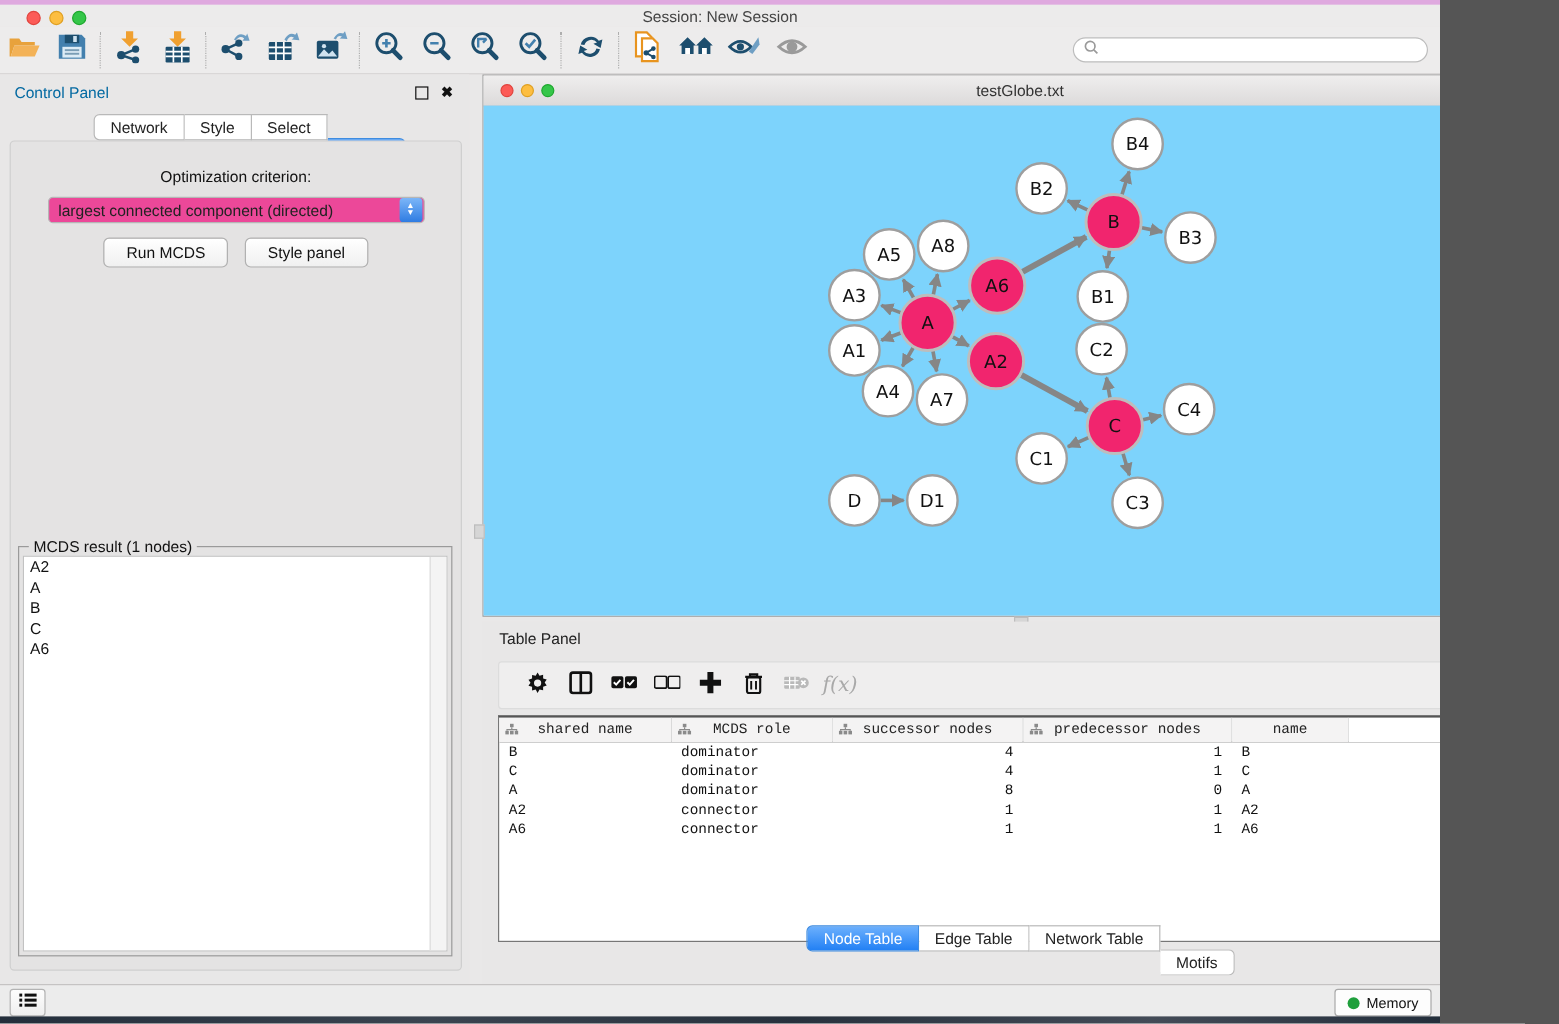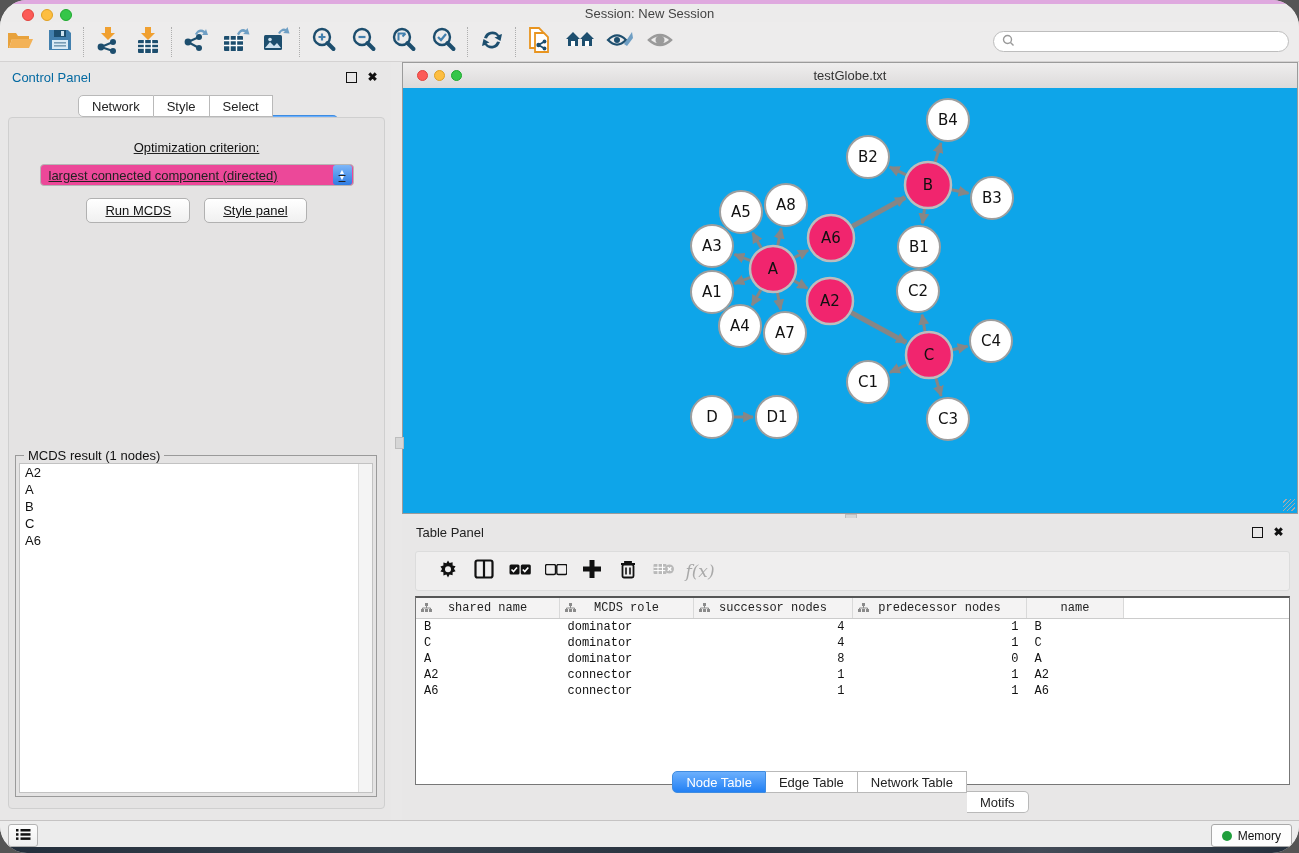--- a/index.html
+++ b/index.html
@@ -1,18 +1,18 @@
 <!DOCTYPE html>
 <html><head>
 <meta charset="utf-8">
 <style>
   html,body{margin:0;padding:0;}
   body{font-family:"Liberation Sans",sans-serif;background:#555;}
-  .app{position:relative;width:1299px;height:853px;background:#e9e8e8;overflow:hidden;
-       font-family:"Liberation Sans",sans-serif;color:#222;border-radius:27px;}
+  .app{position:relative;width:1200px;height:853px;background:#e9e8e8;overflow:hidden;
+       font-family:"Liberation Sans",sans-serif;color:#222;}
   
   .top-strip{position:absolute;left:0;top:0;width:100%;height:4px;background:#dfa9df;}
   .titlebar{position:absolute;left:0;top:4px;width:100%;height:18px;background:#ecebeb;}
   .titlebar .title{position:absolute;left:0;right:0;top:2px;text-align:center;font-size:13px;color:#444;}
   .lights{position:absolute;left:22px;top:5px;display:flex;gap:7px;}
   .light{width:12px;height:12px;border-radius:50%;}
   .light.red{background:#fc5b57;border:1px solid #e0443e;box-sizing:border-box;}
   .light.yellow{background:#fdbe41;border:1px solid #dfa023;box-sizing:border-box;}
   .light.green{background:#35c649;border:1px solid #1fa82f;box-sizing:border-box;}
   
@@ -30,21 +30,21 @@
   .mini-btn{width:13px;height:13px;margin-left:8px;display:flex;align-items:center;justify-content:center;
             font-size:12px;color:#111;font-weight:bold;cursor:default;}
   .mini-square{width:9px;height:9px;border:1.5px solid #111;}
   .ctrl-tabs{position:absolute;left:78px;top:33px;display:flex;height:22px;}
   .seg{height:22px;line-height:22px;padding:0 13px;font-size:13px;background:#fff;border:1px solid #b9b9b9;
        border-left:none;color:#222;box-sizing:border-box;}
   .seg.first{border-left:1px solid #b9b9b9;border-radius:5px 0 0 5px;}
   .seg.last{border-radius:0 5px 5px 0;margin-top:20px;}
   .seg.selected{background:linear-gradient(#6cb0fd,#2280f4);color:#fff;border-color:#3f8ce0;}
   .ctrl-body{position:absolute;left:8px;top:55px;width:375px;height:690px;background:#e4e3e3;
-             border:1px solid #cfcfcf;border-radius:4px;text-decoration:underline;}
+             border:1px solid #cfcfcf;border-radius:4px;}
   .opt-label{margin-top:22px;text-align:center;font-size:13px;color:#111;}
   .combo{position:relative;margin:9px auto 12px auto;width:314px;height:22px;background:#ec4899;border:1px solid #b6b6b6;
          border-radius:4px;box-sizing:border-box;display:flex;align-items:center;}
   .combo .val{flex:1;font-size:13px;padding-left:8px;white-space:nowrap;overflow:hidden;}
   .combo .stepper{width:19px;height:20px;border-radius:3px;background:linear-gradient(#7cb6f8,#2f7ce2);
                   display:flex;flex-direction:column;align-items:center;justify-content:center;color:#fff;font-size:7px;line-height:6px;margin-right:1px;}
   .btn-row{display:flex;justify-content:center;gap:14px;margin-top:12px;}
   .push-btn{height:23px;padding:0 18px;background:linear-gradient(#ffffff,#f0f0f0);border:1px solid #b1b1b1;
             border-radius:5px;font-size:13px;color:#111;display:flex;align-items:center;}
   .result-group{position:absolute;left:6px;top:337px;width:360px;height:340px;border:1px solid #9a9a9a;}
@@ -52,21 +52,21 @@
   .result-list{position:absolute;left:3px;top:7px;right:3px;bottom:3px;background:#fff;border:1px solid #c2c2c2;overflow:hidden;}
   .result-scroll{position:absolute;right:0;top:0;bottom:0;width:13px;background:#f4f4f4;border-left:1px solid #ddd;}
   .result-item{font-size:13px;padding:1px 0 1px 5px;color:#111;}
   
   .net-window{position:absolute;left:402px;top:62px;width:896px;height:452px;background:#fff;
               border:1px solid #9b9b9b;box-sizing:border-box;}
   .net-titlebar{height:25px;background:linear-gradient(#efeeee,#dcdada);border-bottom:1px solid #b4b2b2;position:relative;}
   .net-titlebar .title{position:absolute;left:0;right:0;top:5px;text-align:center;font-size:13px;color:#333;}
   .net-titlebar .lights{left:14px;top:7px;gap:6px;}
   .net-titlebar .light{width:11px;height:11px;}
-  .net-canvas{position:absolute;left:0;top:25px;right:0;bottom:0;background:#0ea5e9;overflow:hidden;}
+  .net-canvas{position:absolute;left:0;top:25px;right:0;bottom:0;background:#7dd3fc;overflow:hidden;}
   .resize-grip{position:absolute;right:2px;bottom:2px;width:12px;height:12px;
     background:repeating-linear-gradient(135deg,transparent 0 2px,#a9a9a9 2px 3px);}
   .split-thumb-v{position:absolute;left:395px;top:437px;width:7px;height:10px;background:#d6d6d6;border:1px solid #bdbdbd;}
   .split-thumb-h{position:absolute;left:845px;top:514px;width:10px;height:6px;background:#d6d6d6;border:1px solid #bdbdbd;}
   
   .table-panel{position:absolute;left:402px;top:518px;width:897px;height:302px;background:#e8e7e7;}
   .tp-header{height:28px;display:flex;align-items:center;padding:0 14px;}
   .tp-header .ptitle{font-size:13px;flex:1;}
   .tp-toolbar{position:absolute;left:13px;top:33px;right:9px;height:40px;background:#efeeee;
               border:1px solid #dcdcdc;border-radius:3px;display:flex;align-items:center;padding-left:14px;box-sizing:border-box;}

